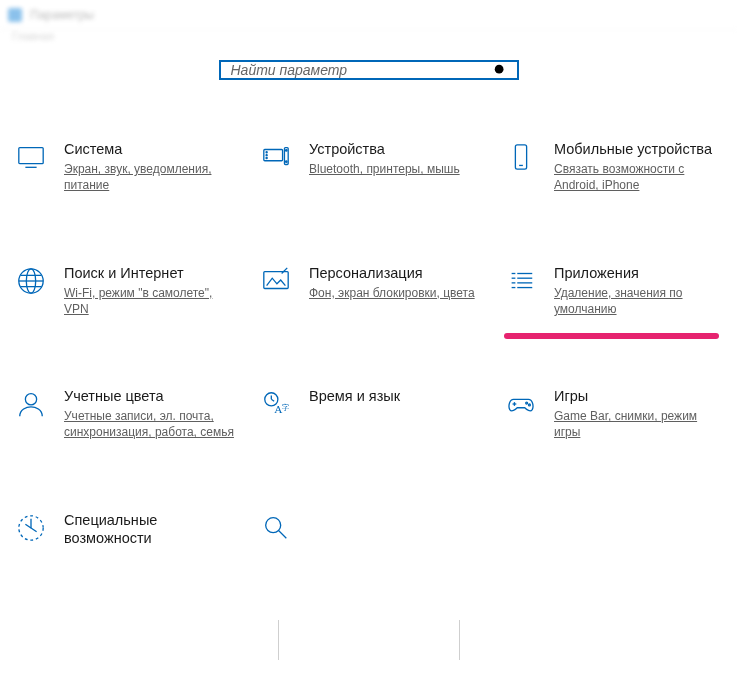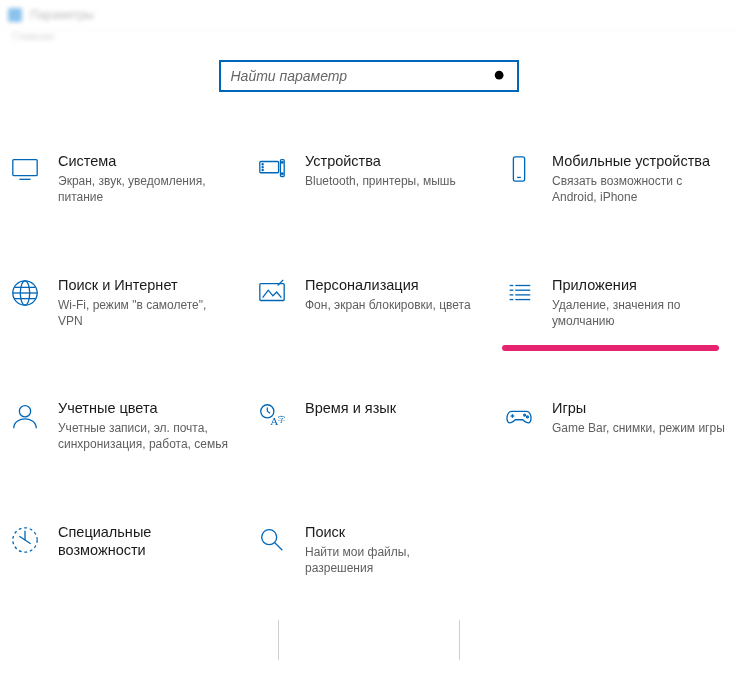--- a/index.html
+++ b/index.html
@@ -38,41 +38,41 @@
     opacity: 0.35;
   }
   .search-wrap {
     display: flex;
     justify-content: center;
     margin-top: 10px;
     margin-bottom: 60px;
   }
   .search-box {
     width: 300px;
-    height: 32px;
+    height: 20px;
     border: 2px solid #0067b8;
     display: flex;
     align-items: center;
     padding: 0 10px;
     font-style: italic;
     color: #666;
     font-size: 14px;
     position: relative;
   }
   .search-box .ph { flex: 1; }
   .search-box .sicon {
     width: 14px; height: 14px;
     color: #0067b8;
   }
   .grid {
     display: grid;
     grid-template-columns: repeat(3, 1fr);
     column-gap: 20px;
     row-gap: 70px;
-    padding: 0 8px 0 8px;
+    padding: 0 8px 0 14px;
   }
   .tile {
     display: flex;
     align-items: flex-start;
     gap: 16px;
     cursor: pointer;
     position: relative;
   }
   .tile .ic {
     width: 34px;
@@ -88,20 +88,21 @@
   .tile .title {
     font-size: 14.5px;
     color: #1a1a1a;
     margin-bottom: 3px;
     line-height: 1.25;
   }
   .tile .desc {
     font-size: 12px;
     color: #5f5f5f;
     line-height: 1.35;
+    text-decoration: underline;
   }
   .highlight-bar {
     position: absolute;
     left: 0;
     right: 10px;
     bottom: -22px;
     height: 6px;
     background: #e6236f;
     border-radius: 3px;
   }
@@ -297,24 +298,20 @@
     </div>
   </div>
 
   <div class="tile">
     <div class="ic">
       <svg viewBox="0 0 32 32">
           <circle cx="13" cy="13" r="8"></circle>
           <line x1="19" y1="19" x2="27" y2="27"></line>
         </svg>
     </div>
-    <div class="txt">
-      <div class="title">Поиск</div>
-      <div class="desc">Найти мои файлы, разрешения</div>
-    </div>
   </div>
 
 
 </div>
 
 <div class="footer-lines">
   <div class="vl"></div>
   <div class="vl"></div>
 </div>
 

